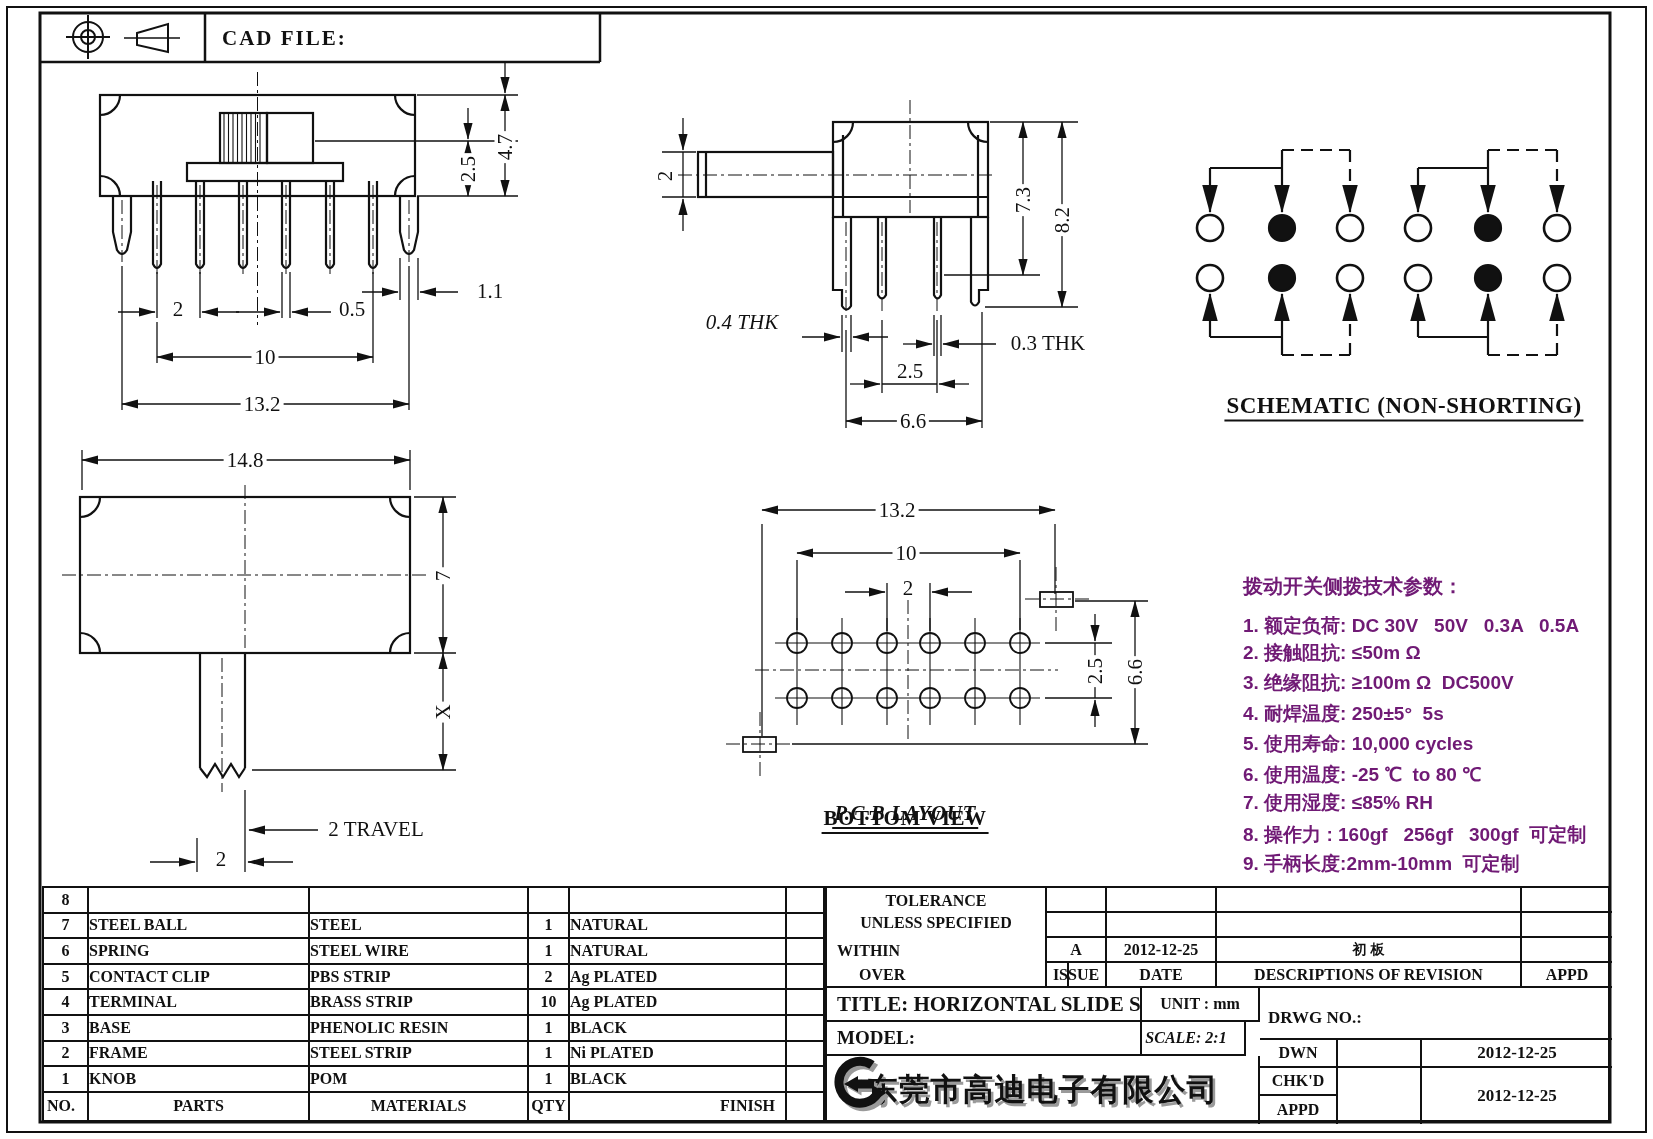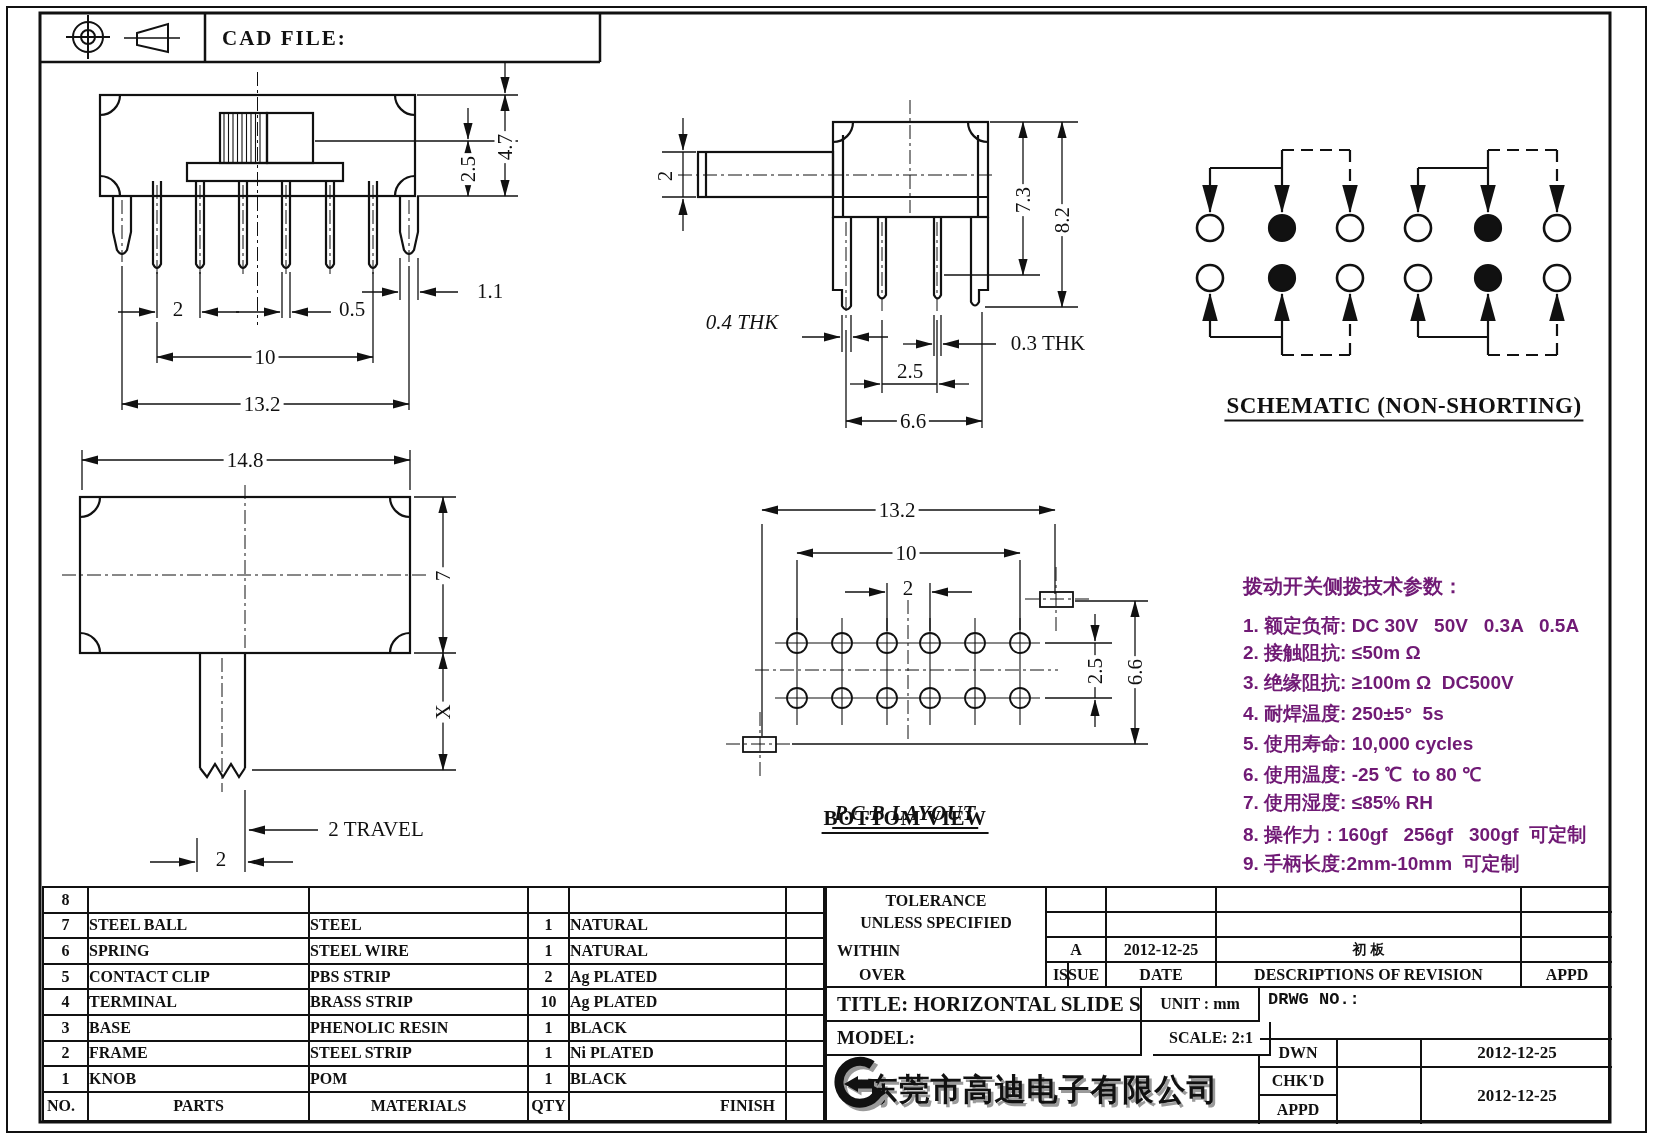--- a/index.html
+++ b/index.html
@@ -26,21 +26,21 @@
   .pc:last-child{border-right:none;}
   .pc.c{justify-content:center;}
   .pc.l{}
   .pc.r{justify-content:flex-end;padding-right:10px;}
   
   #tblock{position:absolute;left:825px;top:886px;width:785px;height:236px;border:2.5px solid #111;
           box-sizing:border-box;font-weight:bold;}
   .cell{position:absolute;border-right:2px solid #111;border-bottom:2px solid #111;box-sizing:border-box;
         display:flex;align-items:center;justify-content:center;font-size:16px;white-space:nowrap;overflow:hidden;}
   .cell.l{justify-content:flex-start;padding-left:10px;}
-  .cell.top{align-items:flex-start;padding-top:2px;font-family:Liberation Mono, monospace;}
+  .cell.top{align-items:flex-start;padding-top:20px;}
   .cell.noR{border-right:none;}
   .cell.noB{border-bottom:none;}
   #logo-cell{gap:12px;}
   #company{font:bold 31px "Liberation Sans",sans-serif;letter-spacing:1px;text-shadow:2.5px 2.5px 0 #9a9a9a;}
 </style>
 </head>
 <body>
 
 <div id="sheet">
 
@@ -501,21 +501,21 @@
   <div class="cell noR" style="left:695px;top:50px;width:90px;height:25px;"></div>
 
   <div class="cell" style="left:220px;top:75px;width:60px;height:25px;">ISSUE</div>
   <div class="cell" style="left:280px;top:75px;width:110px;height:25px;">DATE</div>
   <div class="cell" style="left:390px;top:75px;width:305px;height:25px;">DESCRIPTIONS OF REVISION</div>
   <div class="cell noR" style="left:695px;top:75px;width:90px;height:25px;">APPD</div>
 
   <div class="cell l" style="left:0;top:100px;width:315px;height:34px;font-size:21px;">TITLE: HORIZONTAL SLIDE SWITCH</div>
   <div class="cell" style="left:315px;top:100px;width:118px;height:34px;">UNIT : mm</div>
   <div class="cell l" style="left:0;top:134px;width:315px;height:34px;font-size:19px;">MODEL:</div>
-  <div class="cell" style="left:326px;top:134px;width:118px;height:34px;">SCALE: 2:1</div>
+  <div class="cell" style="left:301px;top:134px;width:118px;height:34px;font-style:italic;">SCALE: 2:1</div>
 
   <div class="cell noB" id="logo-cell" style="left:0;top:168px;width:433px;height:68px;">
     <svg width="62" height="58" viewBox="0 0 62 58">
       <g transform="translate(3.5,3.5)" stroke="#9a9a9a" fill="none" stroke-width="9">
         <path d="M45,9 A21,21 0 1 0 51,37"></path>
       </g>
       <polygon transform="translate(3.5,3.5)" points="45,29 59,37 45,47" fill="#9a9a9a"></polygon>
       <path transform="translate(3.5,3.5)" d="M29,28 H47" stroke="#9a9a9a" stroke-width="9" fill="none"></path>
       <polygon transform="translate(3.5,3.5)" points="31,20 17,28 31,36" fill="#9a9a9a"></polygon>
       <g stroke="#111" fill="none" stroke-width="9">

